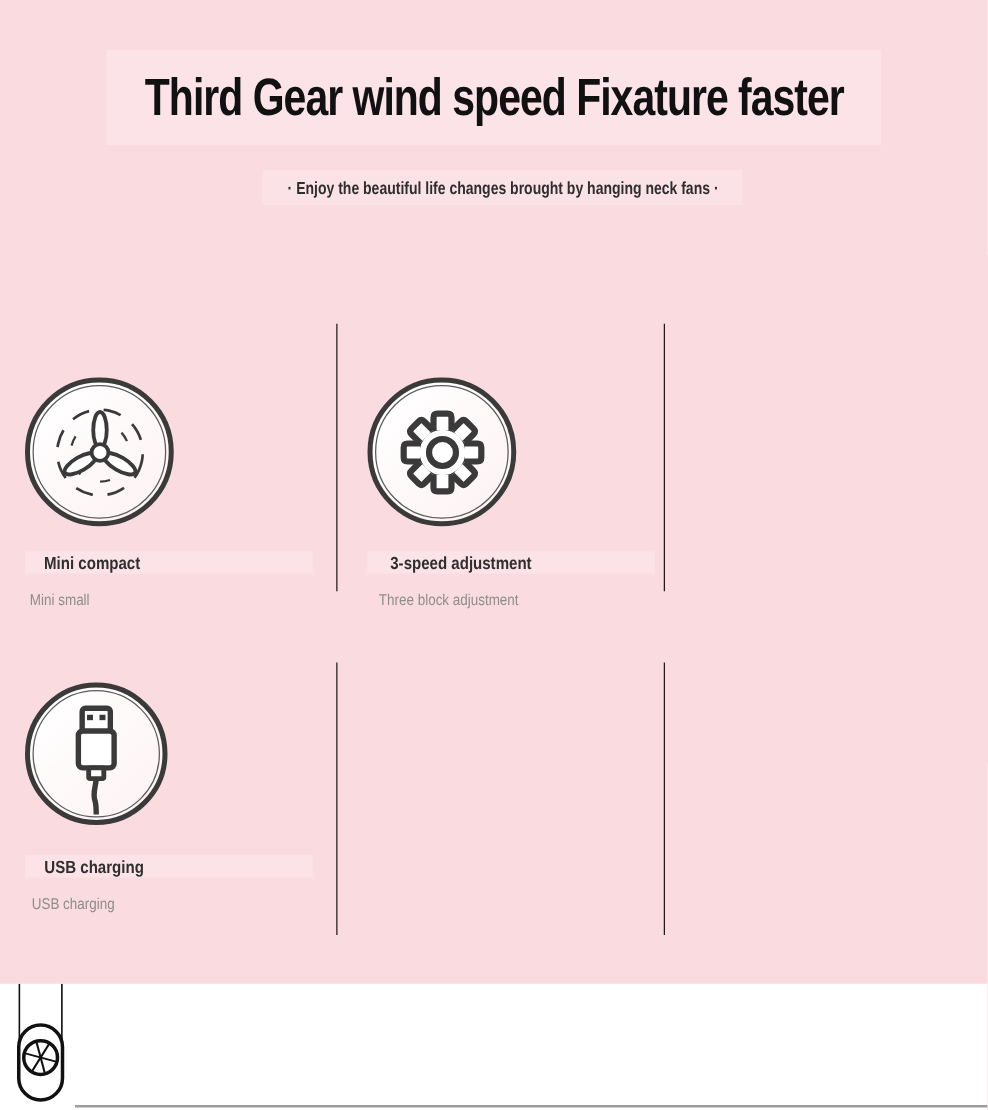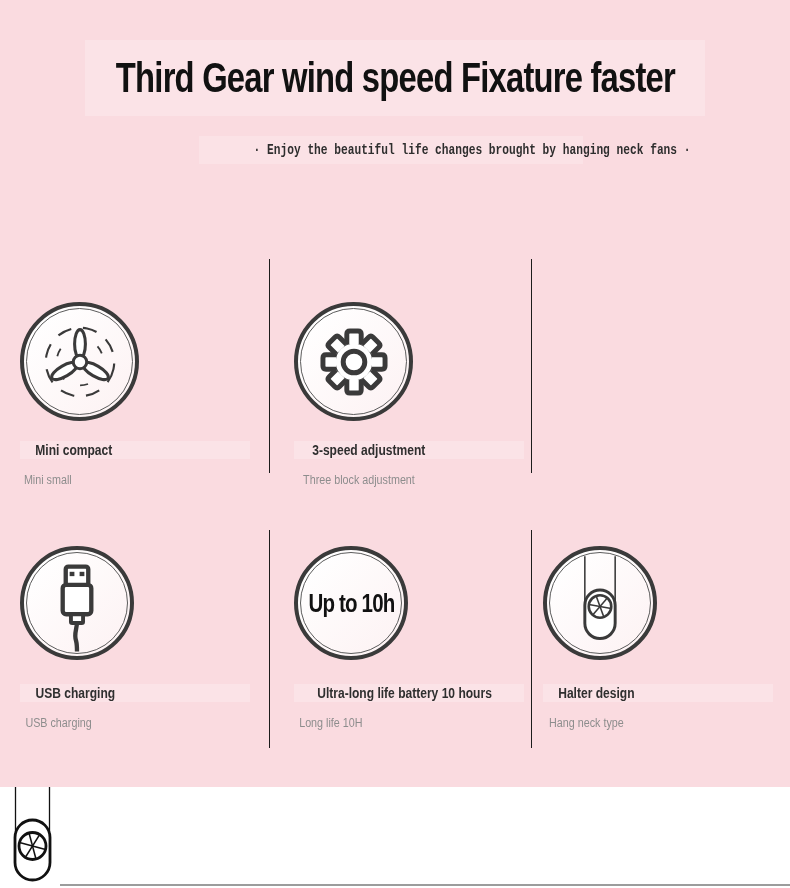--- a/index.html
+++ b/index.html
@@ -26,24 +26,24 @@
     font-size: 42px;
     font-weight: 800;
     color: #111;
     letter-spacing: -1px;
     white-space: nowrap;
     transform: scaleX(0.78);
     transform-origin: center;
   }
   .subtitle-band {
     position: absolute;
-    left: 199px; top: 136px;
+    left: 210px; top: 136px;
     width: 384px; height: 28px;
     background: rgba(255,255,255,0.20);
-    display: flex; align-items: center; justify-content: flex-start; font-family: Liberation Mono, monospace;
+    display: flex; align-items: center; justify-content: center;
   }
   .hero-subtitle {
     font-size: 14px;
     font-weight: 700;
     color: #2e2e2e;
     white-space: nowrap;
     transform: scaleX(0.80);
     transform-origin: center;
   }
 
@@ -224,55 +224,21 @@
       </svg>
     </div>
     <div class="feat-label">
         <span>USB charging</span>
       </div>
     <div class="feat-sublabel">
         <span>USB charging</span>
       </div>
   </div>
 
-  <div class="cell row2 c2">
-    <div class="circle">
-      <div class="badge-text">Up to 10h</div>
-    </div>
-    <div class="feat-label">
-        <span>Ultra-long life battery 10 hours</span>
-      </div>
-    <div class="feat-sublabel">
-        <span>Long life 10H</span>
-      </div>
-  </div>
-
-  <div class="cell row2 c3">
-    <div class="circle">
-      <svg width="104" height="104" viewBox="-60 -60 120 120">
-        <g stroke="#3a3a3a" fill="none">
-          <line x1="-17.5" y1="-54" x2="-17.5" y2="1" stroke-width="1.8"></line>
-          <line x1="17.5" y1="-54" x2="17.5" y2="1" stroke-width="1.8"></line>
-          <rect x="-17.5" y="-15" width="35" height="56" rx="17.5" fill="#ffffff" stroke-width="3.4"></rect>
-          <circle cx="0" cy="4" r="13" stroke-width="3"></circle>
-          <g stroke-width="1.8">
-            <line x1="-12.8" y1="1.7" x2="12.8" y2="6.3" transform="rotate(0 0 4)"></line>
-            <line x1="-4.4" y1="-8.2" x2="4.4" y2="16.2"></line>
-            <line x1="-8.4" y1="13.9" x2="8.4" y2="-5.9"></line>
-          </g>
-        </g>
-      </svg>
-    </div>
-    <div class="feat-label">
-        <span>Halter design</span>
-      </div>
-    <div class="feat-sublabel">
-        <span>Hang neck type</span>
-      </div>
-  </div>
+
 
   <div class="bottom-section">
     <svg class="bottom-lineart" width="110" height="101" viewBox="0 0 110 101">
       <g stroke="#111111" fill="none">
         <line x1="15.5" y1="0" x2="15.5" y2="45" stroke-width="1.3"></line>
         <line x1="49.5" y1="0" x2="49.5" y2="45" stroke-width="1.3"></line>
         <rect x="15" y="33" width="35" height="60" rx="17.5" fill="#ffffff" stroke-width="2.8"></rect>
         <circle cx="32.5" cy="59" r="13.5" stroke-width="2.8"></circle>
         <g stroke-width="1.6">
           <line x1="19.5" y1="55.5" x2="45.5" y2="62.5"></line>

